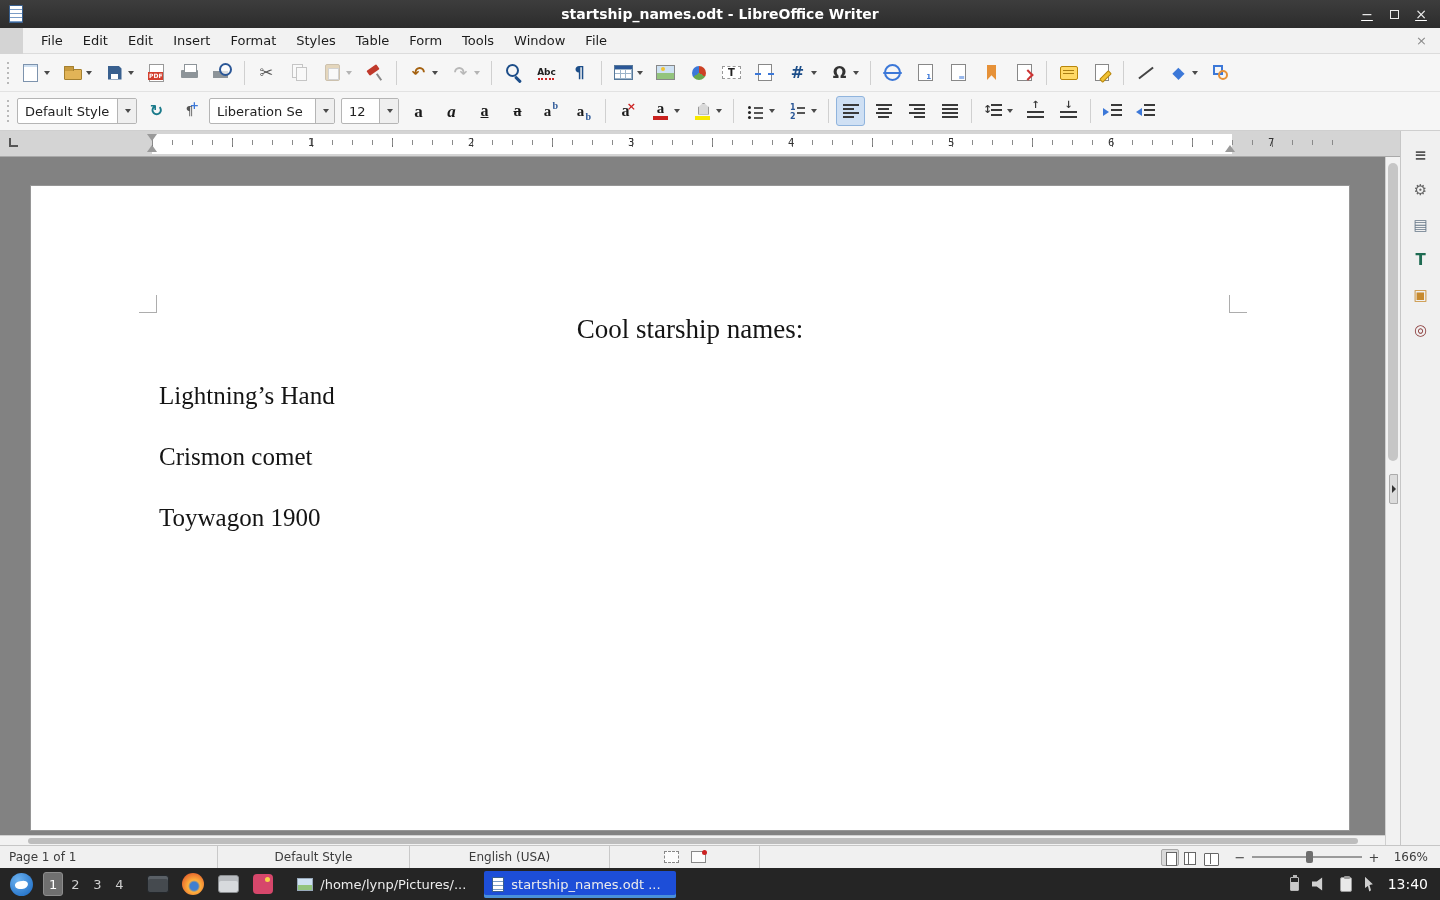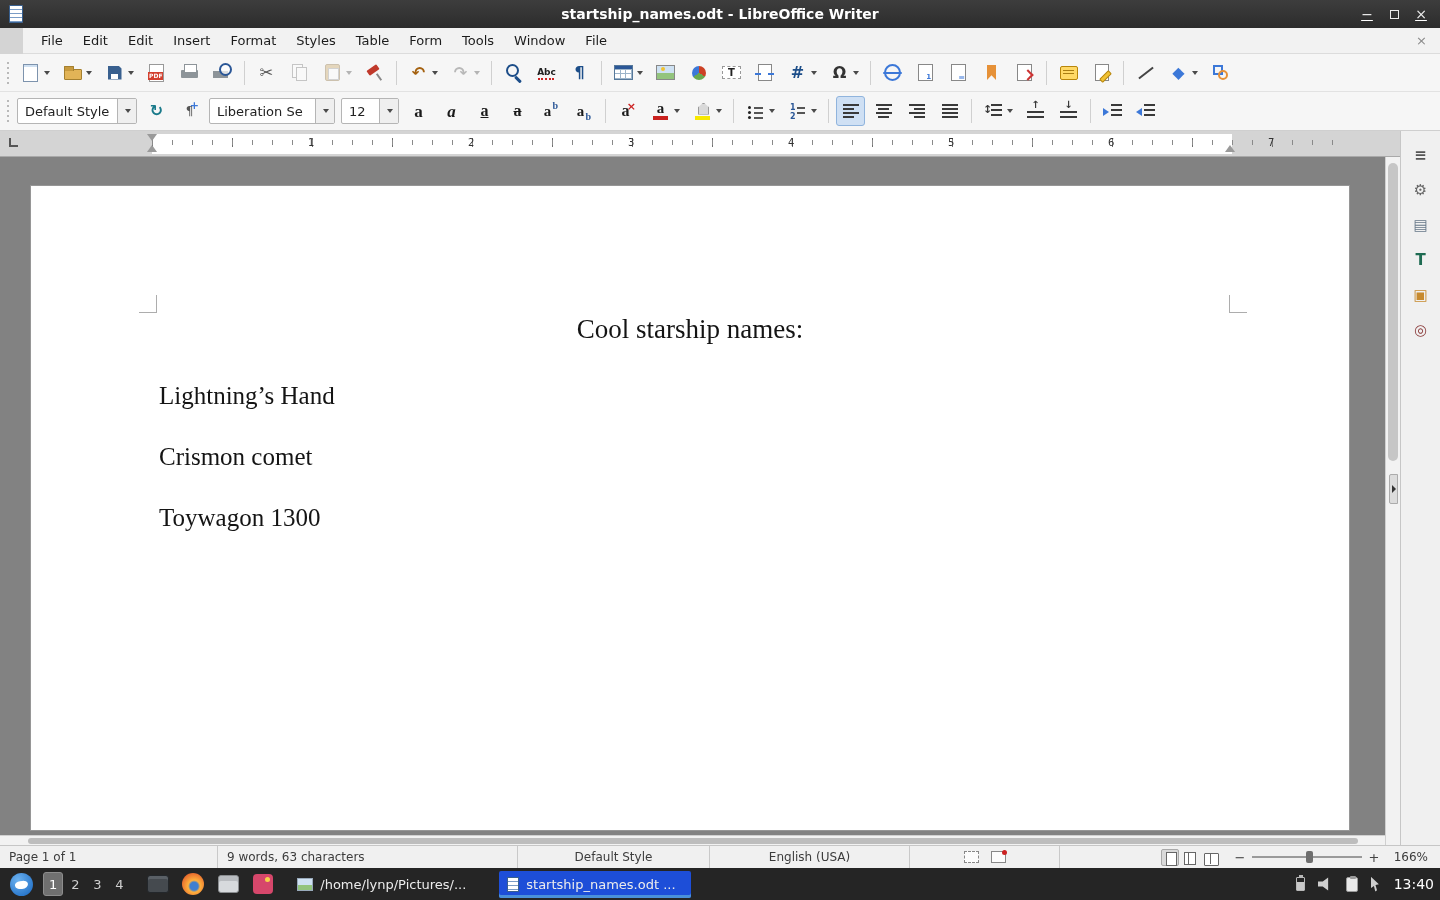--- a/index.html
+++ b/index.html
@@ -182,38 +182,38 @@
   .ws-btn{min-width:20px;height:24px;display:inline-flex;align-items:center;justify-content:center;padding:0 5px;font-size:13px;color:#cfcfcf;border-radius:3px;margin:0 1px;}
   .ws-btn.active{background:#707070;color:#fff;border:1px solid #8d8d8d;}
   .launchers{display:flex;align-items:center;gap:9px;margin:0 9px;}
   .launcher{display:flex;align-items:center;justify-content:center;width:26px;height:26px;}
   .li{display:block;position:relative;}
   .li-terminal{width:22px;height:18px;background:#454a4f;border:1px solid #23272b;border-radius:3px;box-shadow:inset 0 3px 0 #5a6066;}
   .li-firefox{width:22px;height:22px;border-radius:50%;background:radial-gradient(circle at 55% 60%,#3f7fd0 0 4px,#ffb13d 6px,#e45f2b 80%);}
   .li-file-manager{width:21px;height:18px;background:#d7dadd;border:1px solid #8a8d90;border-radius:3px;box-shadow:inset 0 5px 0 #b9bcc0;}
   .li-screenshot-tool{width:20px;height:20px;background:#d6476b;border-radius:4px;}
   .li-screenshot-tool::after{content:"";position:absolute;right:3px;top:3px;width:5px;height:5px;border-radius:50%;background:#f7d24b;}
-  .window-list{display:flex;align-items:center;gap:18px;margin-left:4px;}
+  .window-list{display:flex;align-items:center;gap:3px;margin-left:4px;}
   .task-btn{display:flex;align-items:center;gap:7px;width:192px;height:27px;padding:0 8px;border-radius:2px;}
   .task-btn.active{background:#1d4ed8;box-shadow:inset 0 -3px 0 #4a90d9;}
   .task-label{font-size:13px;color:#ececec;white-space:nowrap;overflow:hidden;text-overflow:ellipsis;}
   .ti{flex:0 0 auto;display:block;}
   .ti-pictures{width:16px;height:13px;border:1px solid #9ab;background:linear-gradient(#cfe2f3 0 55%,#93c47d 55%);}
   .ti-writer{width:12px;height:15px;background:repeating-linear-gradient(#ffffff 0 3px,#7a9cc6 3px 4px) #fff;border:1px solid #39608f;}
   .tb-fill{flex:1;}
   .tray{display:flex;align-items:center;gap:13px;margin-right:12px;}
   .t-ic{position:relative;display:block;}
   .t-battery{width:9px;height:14px;border:1px solid #b8b8b8;border-radius:1px;}
   .t-battery::before{content:"";position:absolute;top:-3px;left:2px;width:4px;height:2px;background:#b8b8b8;}
   .t-battery::after{content:"";position:absolute;bottom:0;left:0;right:0;height:8px;background:#c9c9c9;}
   .t-volume{width:15px;height:14px;background:#cfcfcf;clip-path:polygon(0 33%,34% 33%,70% 4%,70% 96%,34% 67%,0 67%);}
   .t-clipboard{width:12px;height:15px;background:#e9e9e9;border:1px solid #9a9a9a;border-radius:2px;}
   .t-clipboard::before{content:"";position:absolute;top:-2px;left:3px;width:6px;height:3px;background:#9a9a9a;border-radius:1px;}
   .t-mouse{width:11px;height:15px;background:#cfcfcf;clip-path:polygon(0 0,75% 52%,44% 57%,58% 92%,42% 100%,30% 64%,0 78%);}
-  .clock{font-size:14px;color:#fff;margin-right:0;}
+  .clock{font-size:14px;color:#fff;margin-right:6px;}
 </style>
 </head>
 <body>
 
 <div class="screen">
 
   <div class="titlebar">
     <span class="ticon"></span>
     <span class="ttext">startship_names.odt - LibreOffice Writer</span>
     <span class="wbtns">
@@ -473,21 +473,21 @@
   </div>
 
   <div class="workspace">
     <div class="page">
       <span class="cmark cmark-tl"></span>
       <span class="cmark cmark-tr"></span>
       <div class="doc-title">Cool starship names:</div>
       <div>
           <div class="doc-line" style="top: 196px;">Lightning’s Hand</div>
           <div class="doc-line" style="top: 257px;">Crismon comet</div>
-          <div class="doc-line" style="top: 318px;">Toywagon 1300</div>
+          <div class="doc-line" style="top: 318px;">Toywagon 1900</div>
         </div>
     </div>
     <div class="hscroll">
       <div class="hthumb"></div>
     </div>
   </div>
 
   <div class="vscroll">
     <div class="vthumb"></div>
   </div>
@@ -510,21 +510,20 @@
       <div class="sb-btn">
         <span class="sb-glyph" style="color: rgb(199, 138, 46);">▣</span>
       </div>
       <div class="sb-btn">
         <span class="sb-glyph" style="color: rgb(138, 58, 58);">◎</span>
       </div>
     </div>
 
   <div class="statusbar">
     <span class="sb-seg sb-page">Page 1 of 1</span>
-    <span class="sb-seg sb-words">9 words, 63 characters</span>
     <span class="sb-seg sb-style">Default Style</span>
     <span class="sb-seg sb-lang">English (USA)</span>
     <span class="sb-seg sb-modes">
       <span class="mode-ic"></span>
       <span class="mode-ic mode-save"></span>
     </span>
     <span class="sb-seg sb-fill"></span>
     <span class="sb-views">
       <span class="view-ic v-single active"></span>
       <span class="view-ic v-multi"></span>

